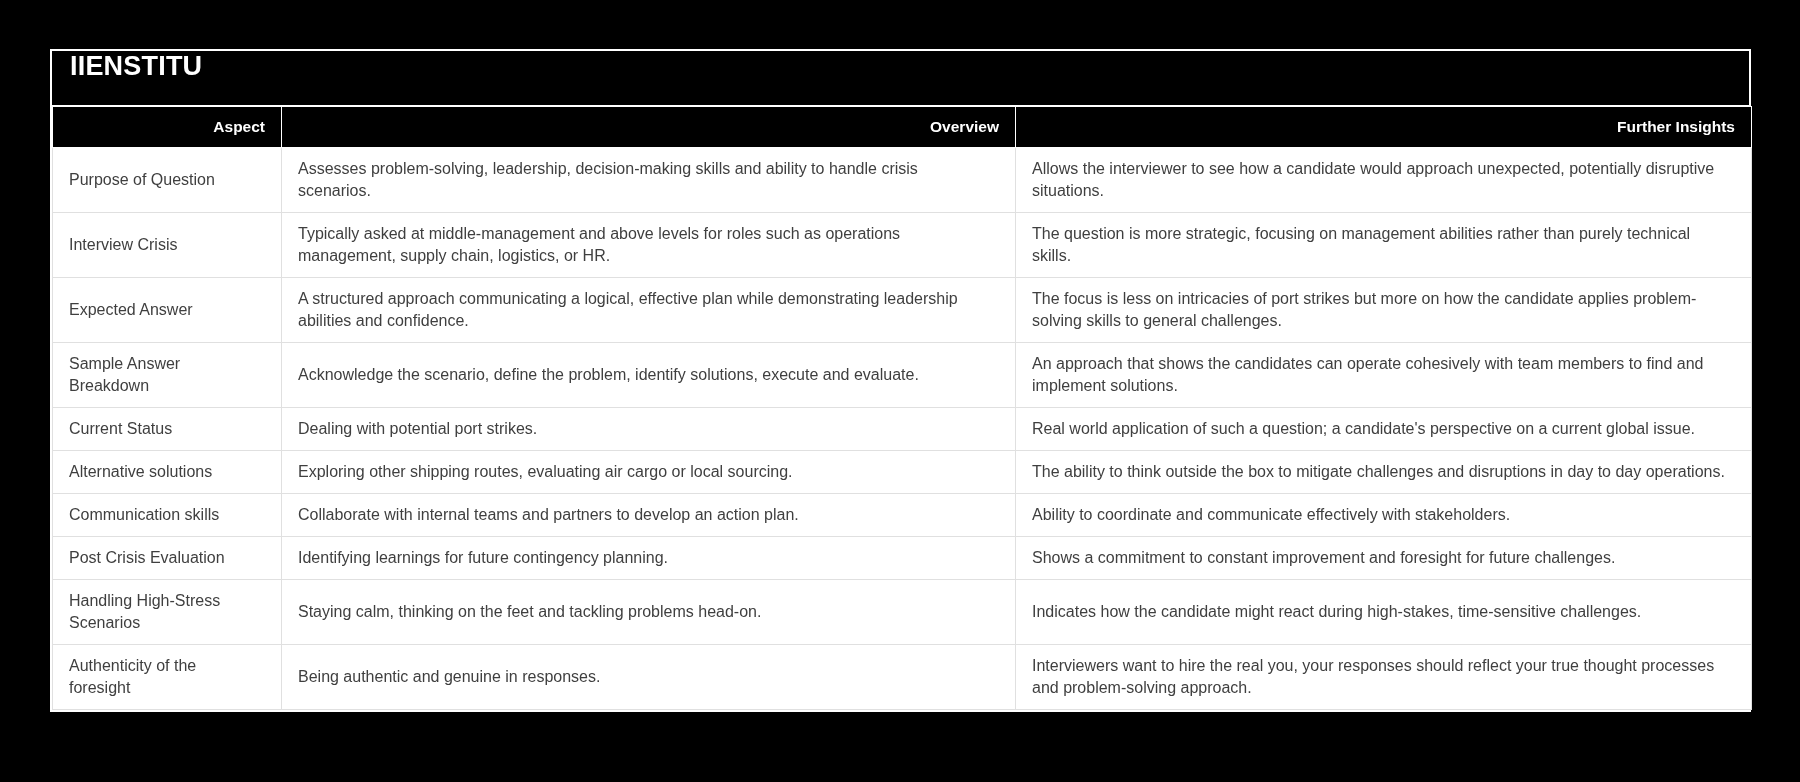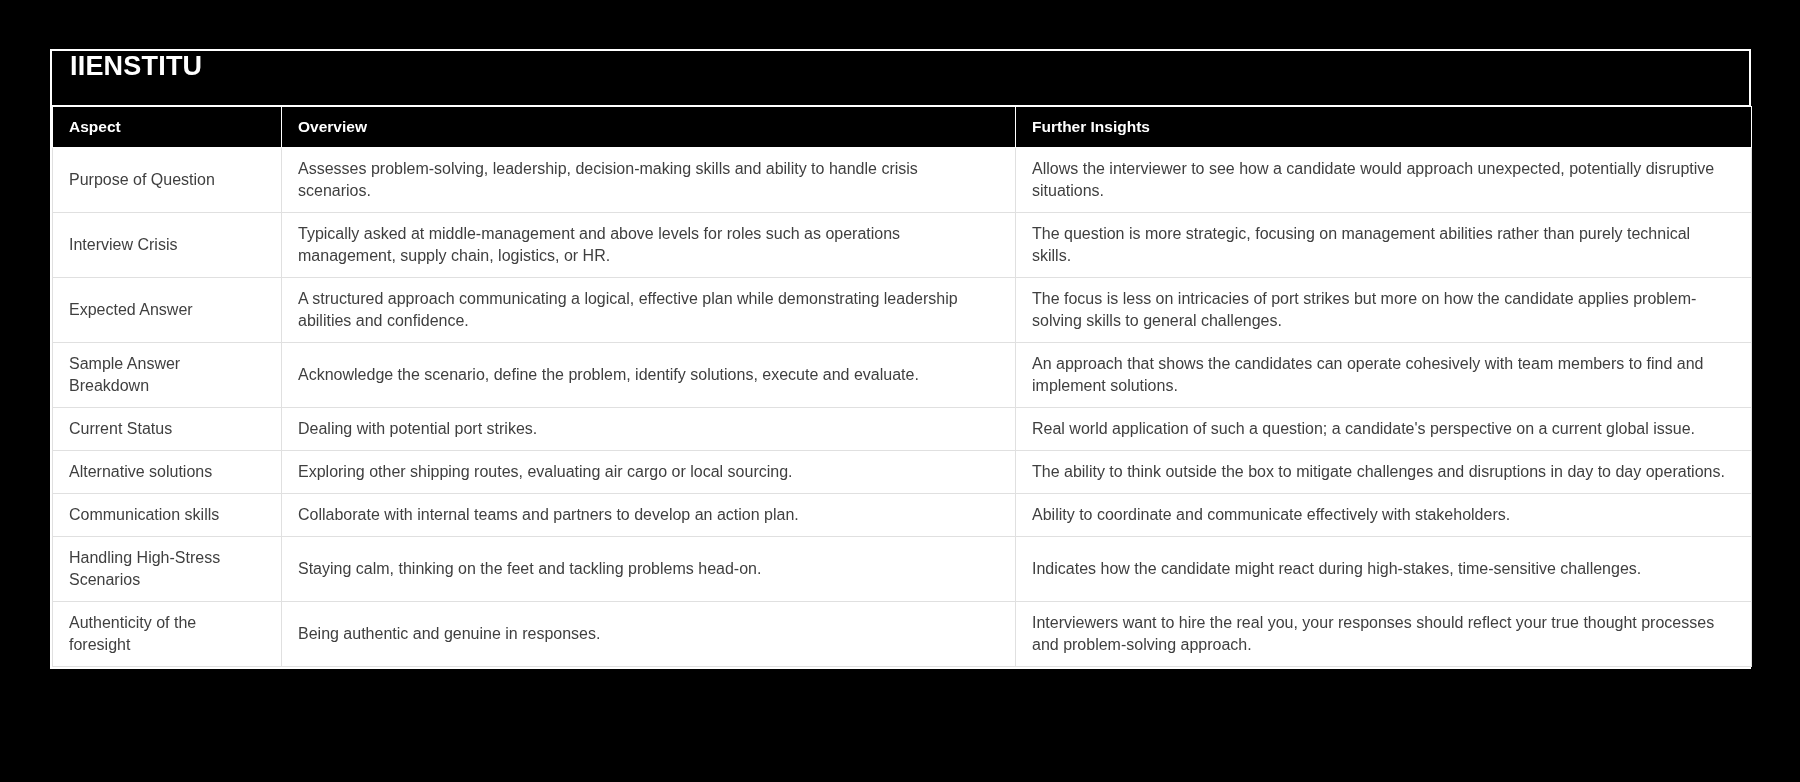--- a/index.html
+++ b/index.html
@@ -35,21 +35,21 @@
   table.info-table {
     width: 100%;
     border-collapse: collapse;
     table-layout: fixed;
   }
   .info-table thead th {
     background: #000000;
     color: #ffffff;
     font-size: 15.5px;
     font-weight: bold;
-    text-align: left;
+    text-align: right;
     padding: 10px 16px;
     height: 41px;
     border: 1px solid #ffffff;
     vertical-align: middle;
   }
   .info-table col.col-aspect   { width: 229px; }
   .info-table col.col-overview { width: 734px; }
   .info-table col.col-insights { width: 736px; }
   .info-table tbody {
     background: #737373;
@@ -123,20 +123,25 @@
     <td class="overview-cell">Exploring other shipping routes, evaluating air cargo or local sourcing.</td>
     <td class="insights-cell">The ability to think outside the box to mitigate challenges and disruptions in day to day operations.</td>
   </tr>
 
   <tr>
     <td class="aspect-cell">Communication skills</td>
     <td class="overview-cell">Collaborate with internal teams and partners to develop an action plan.</td>
     <td class="insights-cell">Ability to coordinate and communicate effectively with stakeholders.</td>
   </tr>
 
+  <tr>
+    <td class="aspect-cell">Post Crisis Evaluation</td>
+    <td class="overview-cell">Identifying learnings for future contingency planning.</td>
+    <td class="insights-cell">Shows a commitment to constant improvement and foresight for future challenges.</td>
+  </tr>
 
   <tr>
     <td class="aspect-cell">Handling High-Stress Scenarios</td>
     <td class="overview-cell">Staying calm, thinking on the feet and tackling problems head-on.</td>
     <td class="insights-cell">Indicates how the candidate might react during high-stakes, time-sensitive challenges.</td>
   </tr>
 
   <tr>
     <td class="aspect-cell">Authenticity of the foresight</td>
     <td class="overview-cell">Being authentic and genuine in responses.</td>

